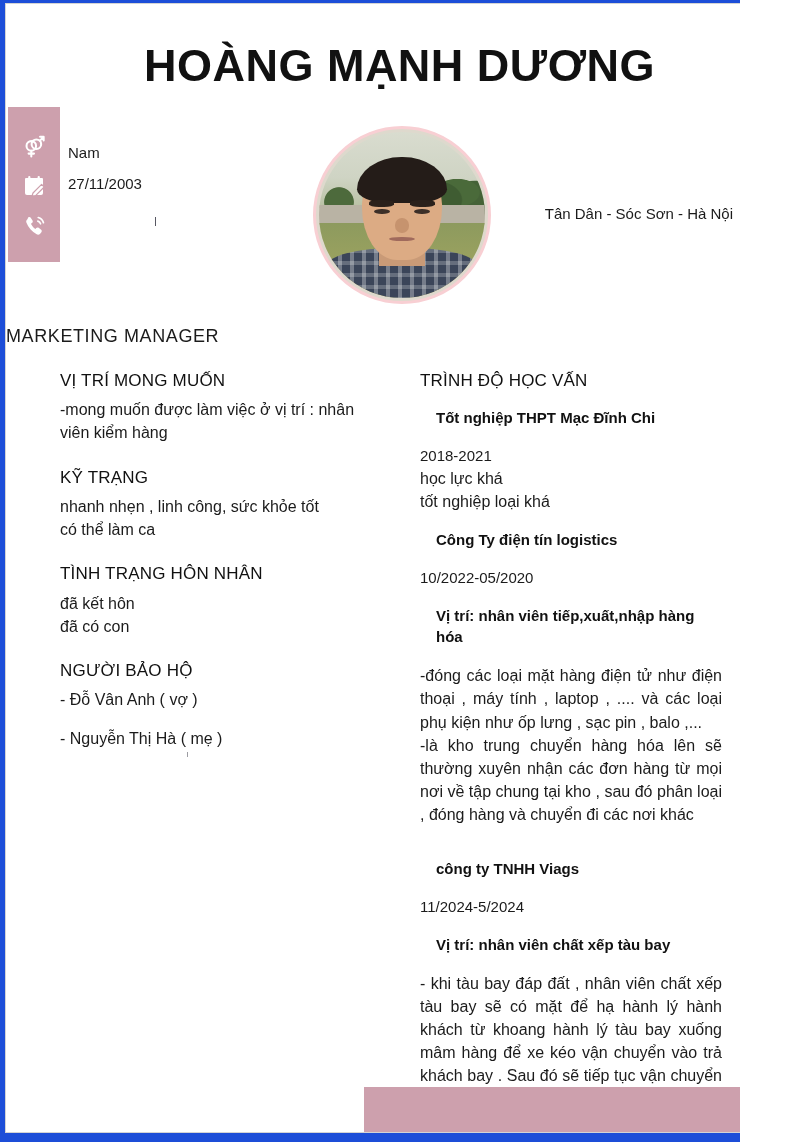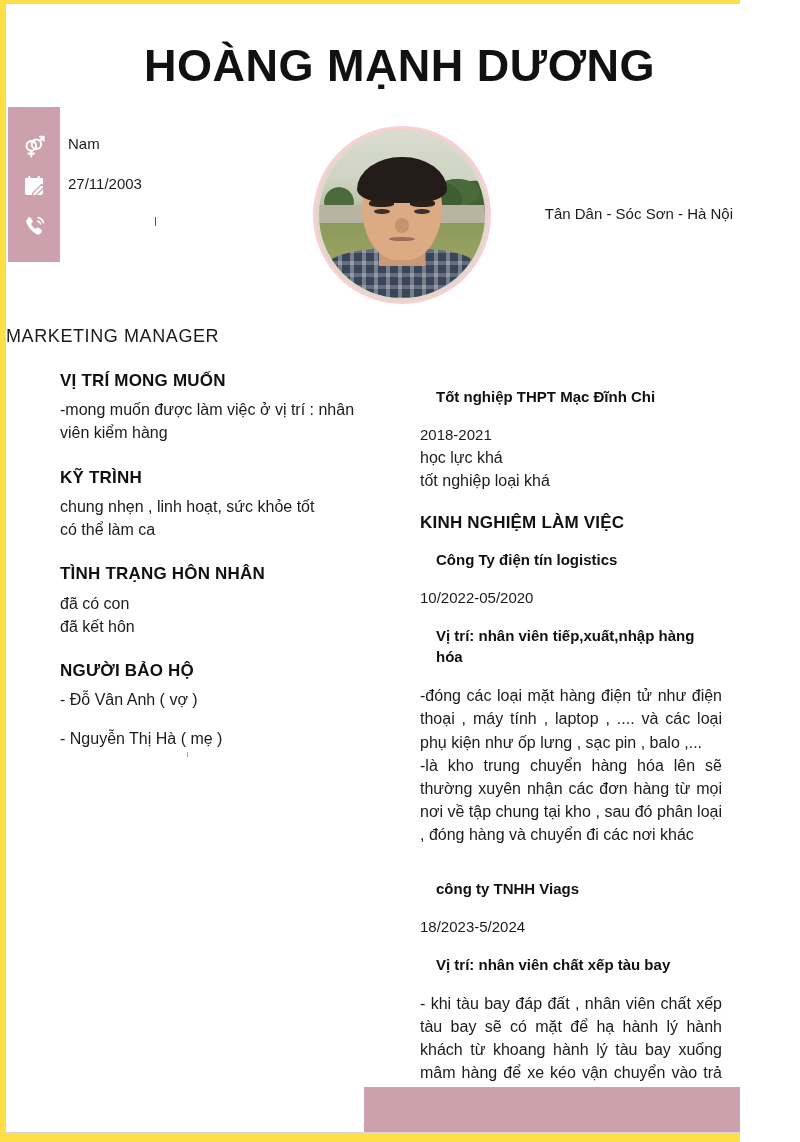--- a/index.html
+++ b/index.html
@@ -9,21 +9,21 @@
     background: #ffffff;
   }
   body {
     font-family: "Liberation Sans", sans-serif;
     -webkit-font-smoothing: antialiased;
   }
   #page {
     position: relative;
     width: 740px;
     height: 1142px;
-    background: #fde047;
+    background: #1d4ed8;
     overflow: hidden;
   }
   
   .sheet {
     position: absolute;
     left: 5px;
     top: 3px;
     width: 789px;
     height: 1130px;
     background: #ffffff;
@@ -81,21 +81,21 @@
   .icon-pin      { top: 96px; }
 
   
   .contact-left {
     position: absolute;
     left: 62px;
     font-size: 15px;
     color: #1b1b1b;
     white-space: nowrap;
   }
-  .contact-left.row1 { top: 131px; }
+  .contact-left.row1 { top: 140px; }
   .contact-left.row2 { top: 171px; }
   .contact-left.row3 { top: 211px; }
 
   .contact-right {
     position: absolute;
     right: 60px;
     top: 201px;
     font-size: 15px;
     color: #1b1b1b;
     white-space: nowrap;
@@ -220,21 +220,21 @@
   
   .col {
     position: absolute;
     top: 366px;
   }
   .col.left  { left: 54px;  width: 310px; }
   .col.right { left: 414px; width: 302px; }
 
   .sec-title {
     font-size: 17px;
-    font-weight: bold;
+    font-weight: normal;
     color: #111111;
     letter-spacing: .2px;
     margin: 0 0 6px 0;
     line-height: 1.25;
   }
   .col.left .sec-title { margin-bottom: 7px; }
   .col.left .block + .block { margin-top: 22px; }
 
   .body-txt {
     font-size: 16px;
@@ -354,65 +354,65 @@
     <div class="job-title">MARKETING MANAGER</div>
 
     <div class="col left">
 
       <div class="block">
         <h2 class="sec-title">VỊ TRÍ MONG MUỐN</h2>
         <p class="body-txt">-mong muốn được làm việc ở vị trí : nhân viên kiểm hàng</p>
       </div>
 
       <div class="block">
-        <h2 class="sec-title">KỸ TRÌNH</h2>
-        <p class="body-txt">chung nhẹn , linh hoạt, sức khỏe tốt</p>
+        <h2 class="sec-title">KỸ TRẠNG</h2>
+        <p class="body-txt">nhanh nhẹn , linh công, sức khỏe tốt</p>
         <p class="body-txt">có thể làm ca</p>
       </div>
 
       <div class="block">
         <h2 class="sec-title">TÌNH TRẠNG HÔN NHÂN</h2>
+        <p class="body-txt">đã kết hôn</p>
         <p class="body-txt">đã có con</p>
-        <p class="body-txt">đã kết hôn</p>
       </div>
 
       <div class="block">
         <h2 class="sec-title">NGƯỜI BẢO HỘ</h2>
         <p class="body-txt">- Đỗ Vân Anh ( vợ )</p>
         <div class="spacer-line"></div>
         <p class="body-txt">- Nguyễn Thị Hà ( mẹ )</p>
       </div>
 
     </div>
 
     <div class="col right">
 
       <div class="group">
+        <h2 class="sec-title">TRÌNH ĐỘ HỌC VẤN</h2>
         <p class="sub-bold">Tốt nghiệp THPT Mạc Đĩnh Chi</p>
         <p class="sub-italic">2018-2021</p>
         <p class="body-txt">học lực khá</p>
         <p class="body-txt">tốt nghiệp loại khá</p>
       </div>
 
       <div class="group">
-        <h2 class="sec-title second">KINH NGHIỆM LÀM VIỆC</h2>
 
         <div>
           <p class="sub-bold">Công Ty điện tín logistics</p>
           <p class="sub-italic">10/2022-05/2020</p>
           <p class="sub-bold">Vị trí: nhân viên tiếp,xuất,nhập hàng hóa</p>
           <p class="body-txt justify">-đóng các loại mặt hàng điện tử như điện thoại , máy tính , laptop , .... và các loại phụ kiện như ốp lưng , sạc pin , balo ,...</p>
           <p class="body-txt justify">-là kho trung chuyển hàng hóa lên sẽ thường xuyên nhận các đơn hàng từ mọi nơi về tập chung tại kho , sau đó phân loại , đóng hàng và chuyển đi các nơi khác</p>
         </div>
 
         <div class="spacer-line"></div>
 
         <div>
           <p class="sub-bold">công ty TNHH Viags</p>
-          <p class="sub-italic">18/2023-5/2024</p>
+          <p class="sub-italic">11/2024-5/2024</p>
           <p class="sub-bold">Vị trí: nhân viên chất xếp tàu bay</p>
           <p class="body-txt justify">- khi tàu bay đáp đất , nhân viên chất xếp tàu bay sẽ có mặt để hạ hành lý hành khách từ khoang hành lý tàu bay xuống mâm hàng để xe kéo vận chuyển vào trả khách bay . Sau đó sẽ tiếp tục vận chuyển hành lý của chuyến bay tiếp theo lên hầm hàng để chuyến bay tiếp theo sẽ cất cánh</p>
         </div>
 
       </div>
     </div>
 
     <div class="footer-bar"></div>
 
   </div>

